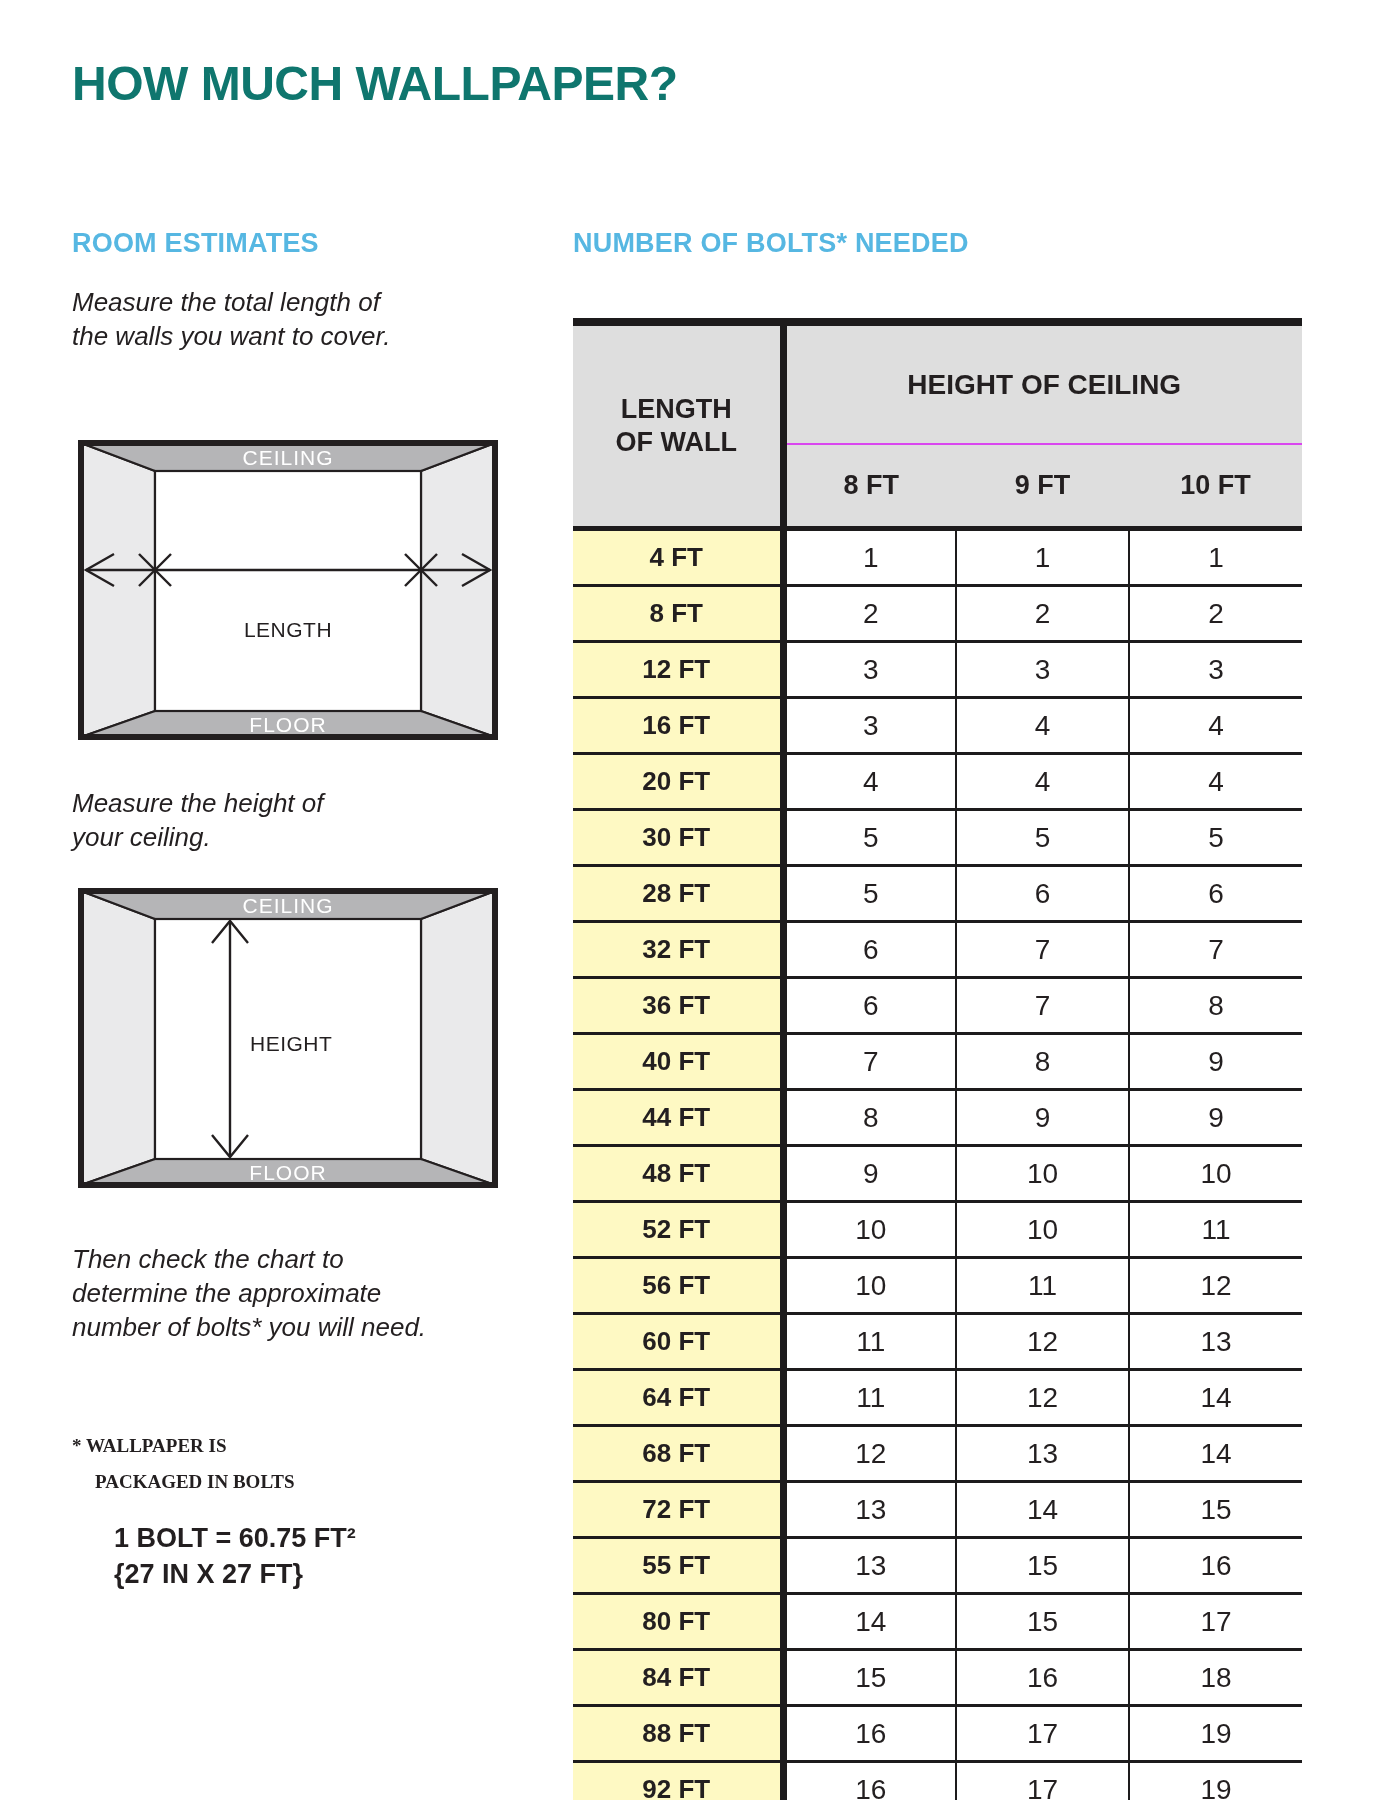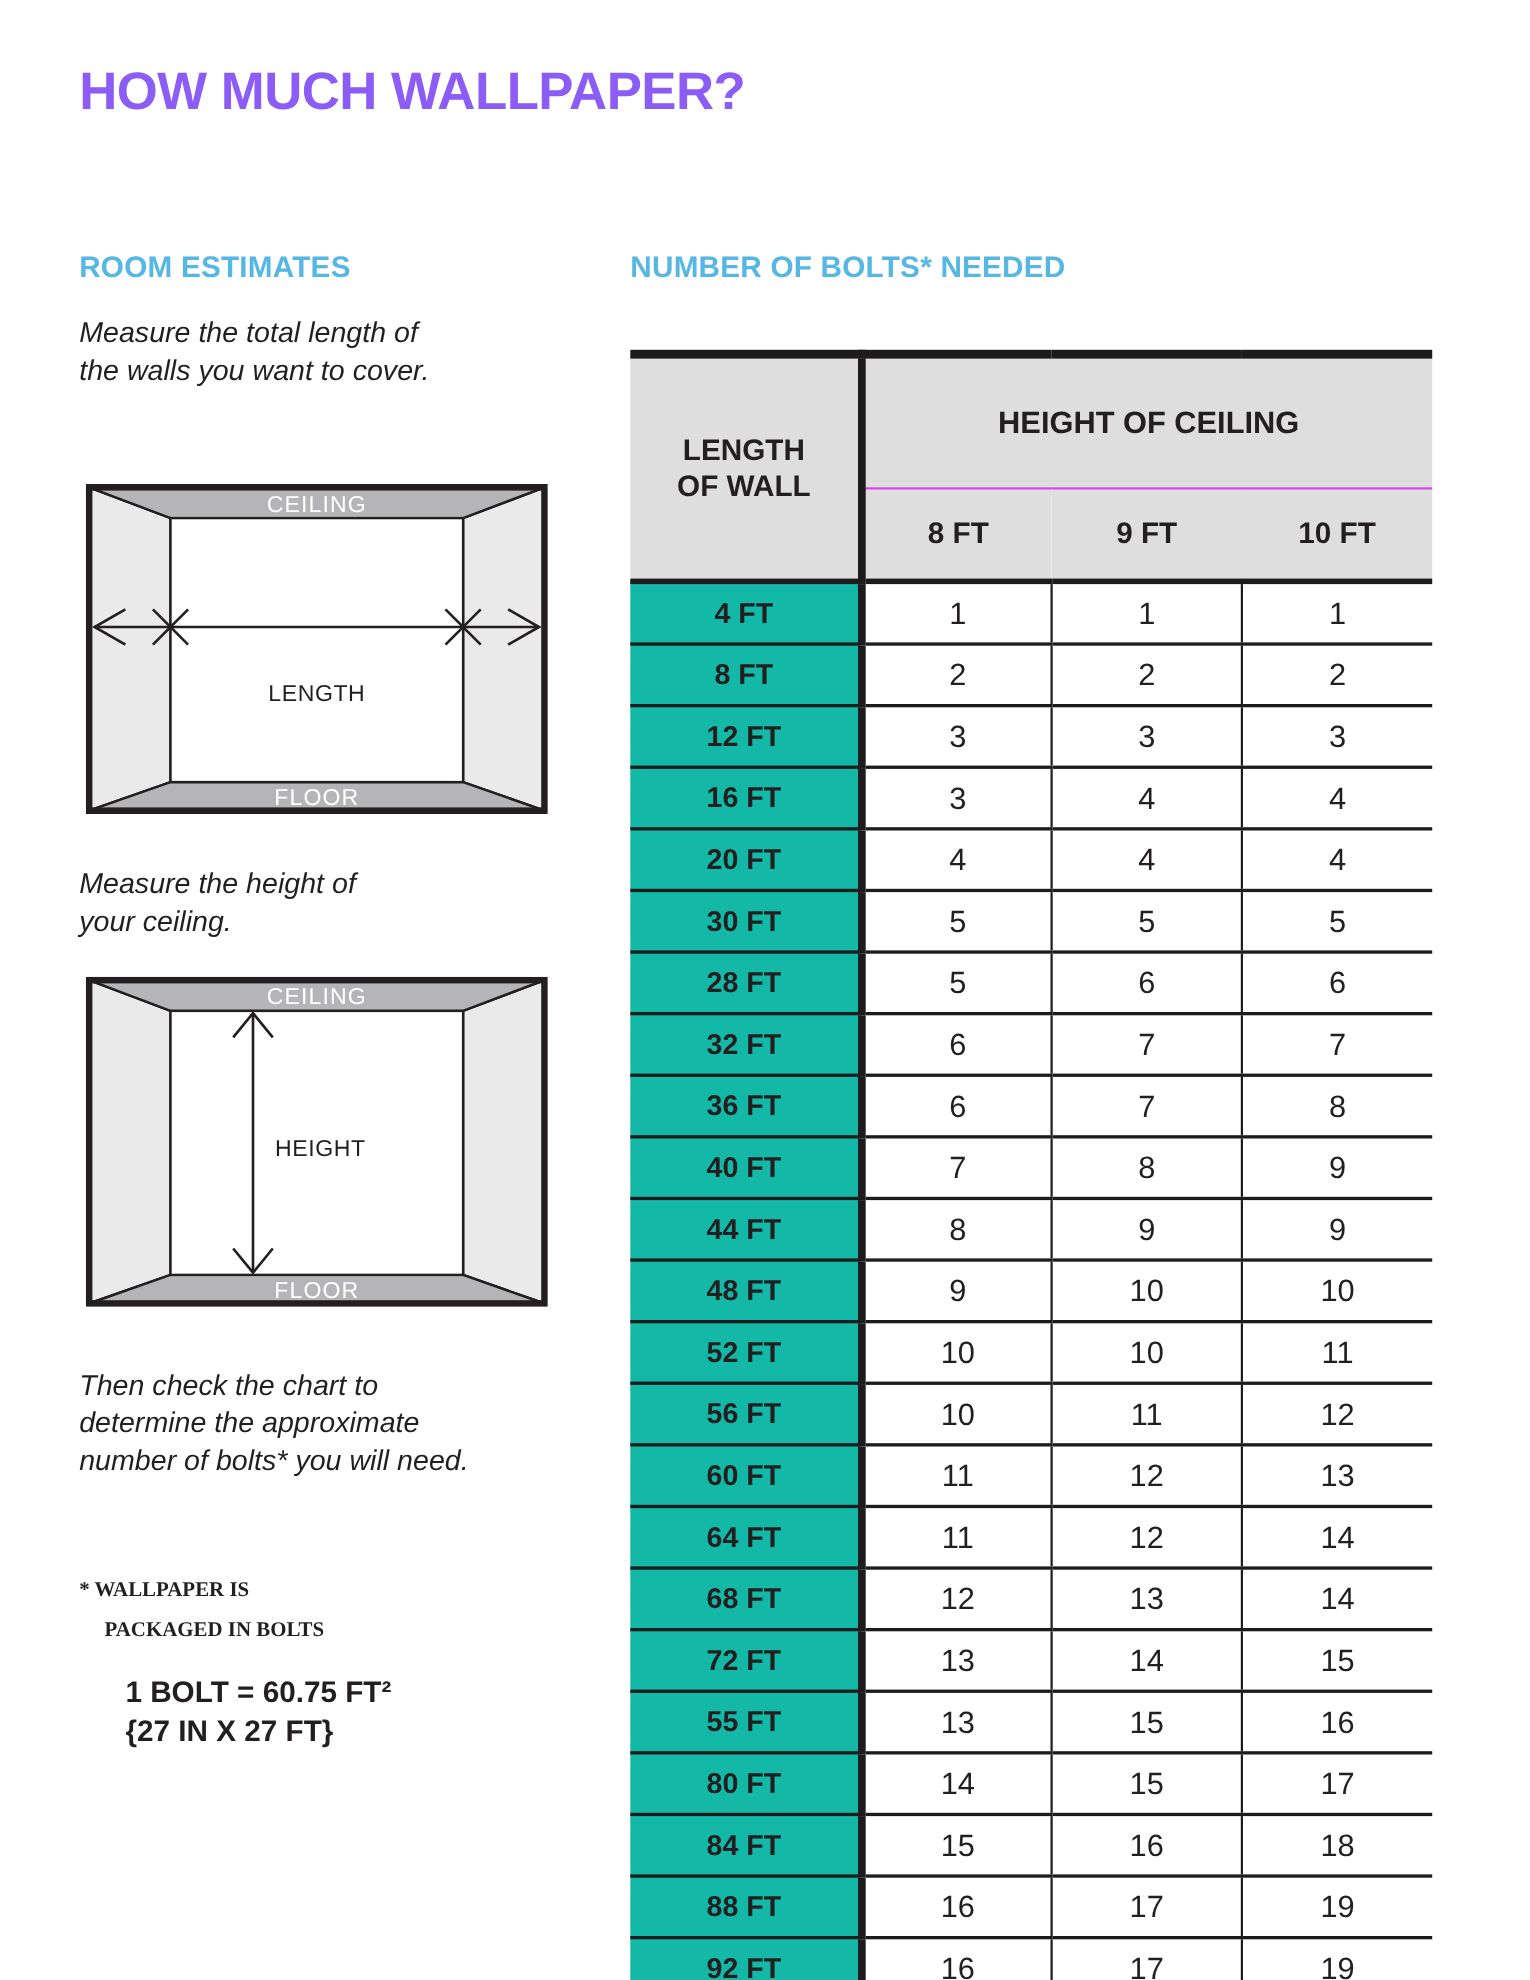--- a/index.html
+++ b/index.html
@@ -3,21 +3,21 @@
 <meta charset="utf-8">
 <style>
   html,body{margin:0;padding:0;background:#ffffff;}
   body{
     width:1391px;height:1800px;position:relative;
     font-family:"Liberation Sans", sans-serif;color:#231f20;
     -webkit-font-smoothing:antialiased;
   }
   .page-title{
     position:absolute;left:72px;top:56px;
-    font-size:48px;font-weight:700;color:#8b5cf6;letter-spacing:-0.5px;
+    font-size:48px;font-weight:700;color:#0f766e;letter-spacing:-0.5px;
   }
   .section-heading{
     font-size:27px;font-weight:700;color:#56b7e2;letter-spacing:0.2px;
   }
   #room-estimates-heading{position:absolute;left:72px;top:228px;}
   #bolts-heading{position:absolute;left:573px;top:228px;width:729px;text-align:left;}
   .step{
     position:absolute;left:72px;width:430px;
     font-size:26px;line-height:34px;white-space:pre-line;color:#231f20;font-style:italic;
   }
@@ -46,21 +46,21 @@
   col.c-data{width:173px;}
   th,td{text-align:center;vertical-align:middle;padding:0;}
   thead th{background:#dedede;color:#231f20;}
   th.corner{
     border-right:7px solid #1d1b1c;border-bottom:5px solid #1d1b1c;
     font-size:27px;font-weight:700;line-height:33px;white-space:pre-line;
   }
   th.ceiling-span{height:117px;border-bottom:2px solid #d946ef;font-size:28px;font-weight:700;}
   thead tr.subhead th{height:81px;border-bottom:5px solid #1d1b1c;font-size:27px;font-weight:700;}
   tbody th{
-    background:#14b8a6;height:53px;
+    background:#fef9c3;height:53px;
     border-right:7px solid #1d1b1c;border-top:3px solid #1d1b1c;border-bottom:3px solid #1d1b1c;
     font-size:26px;font-weight:700;
   }
   tbody td{
     background:#ffffff;height:53px;
     border:3px solid #1d1b1c;border-left-width:2px;border-right-width:2px;
     font-size:28px;font-weight:400;
   }
   tbody td:last-child{border-right:0;}
   

